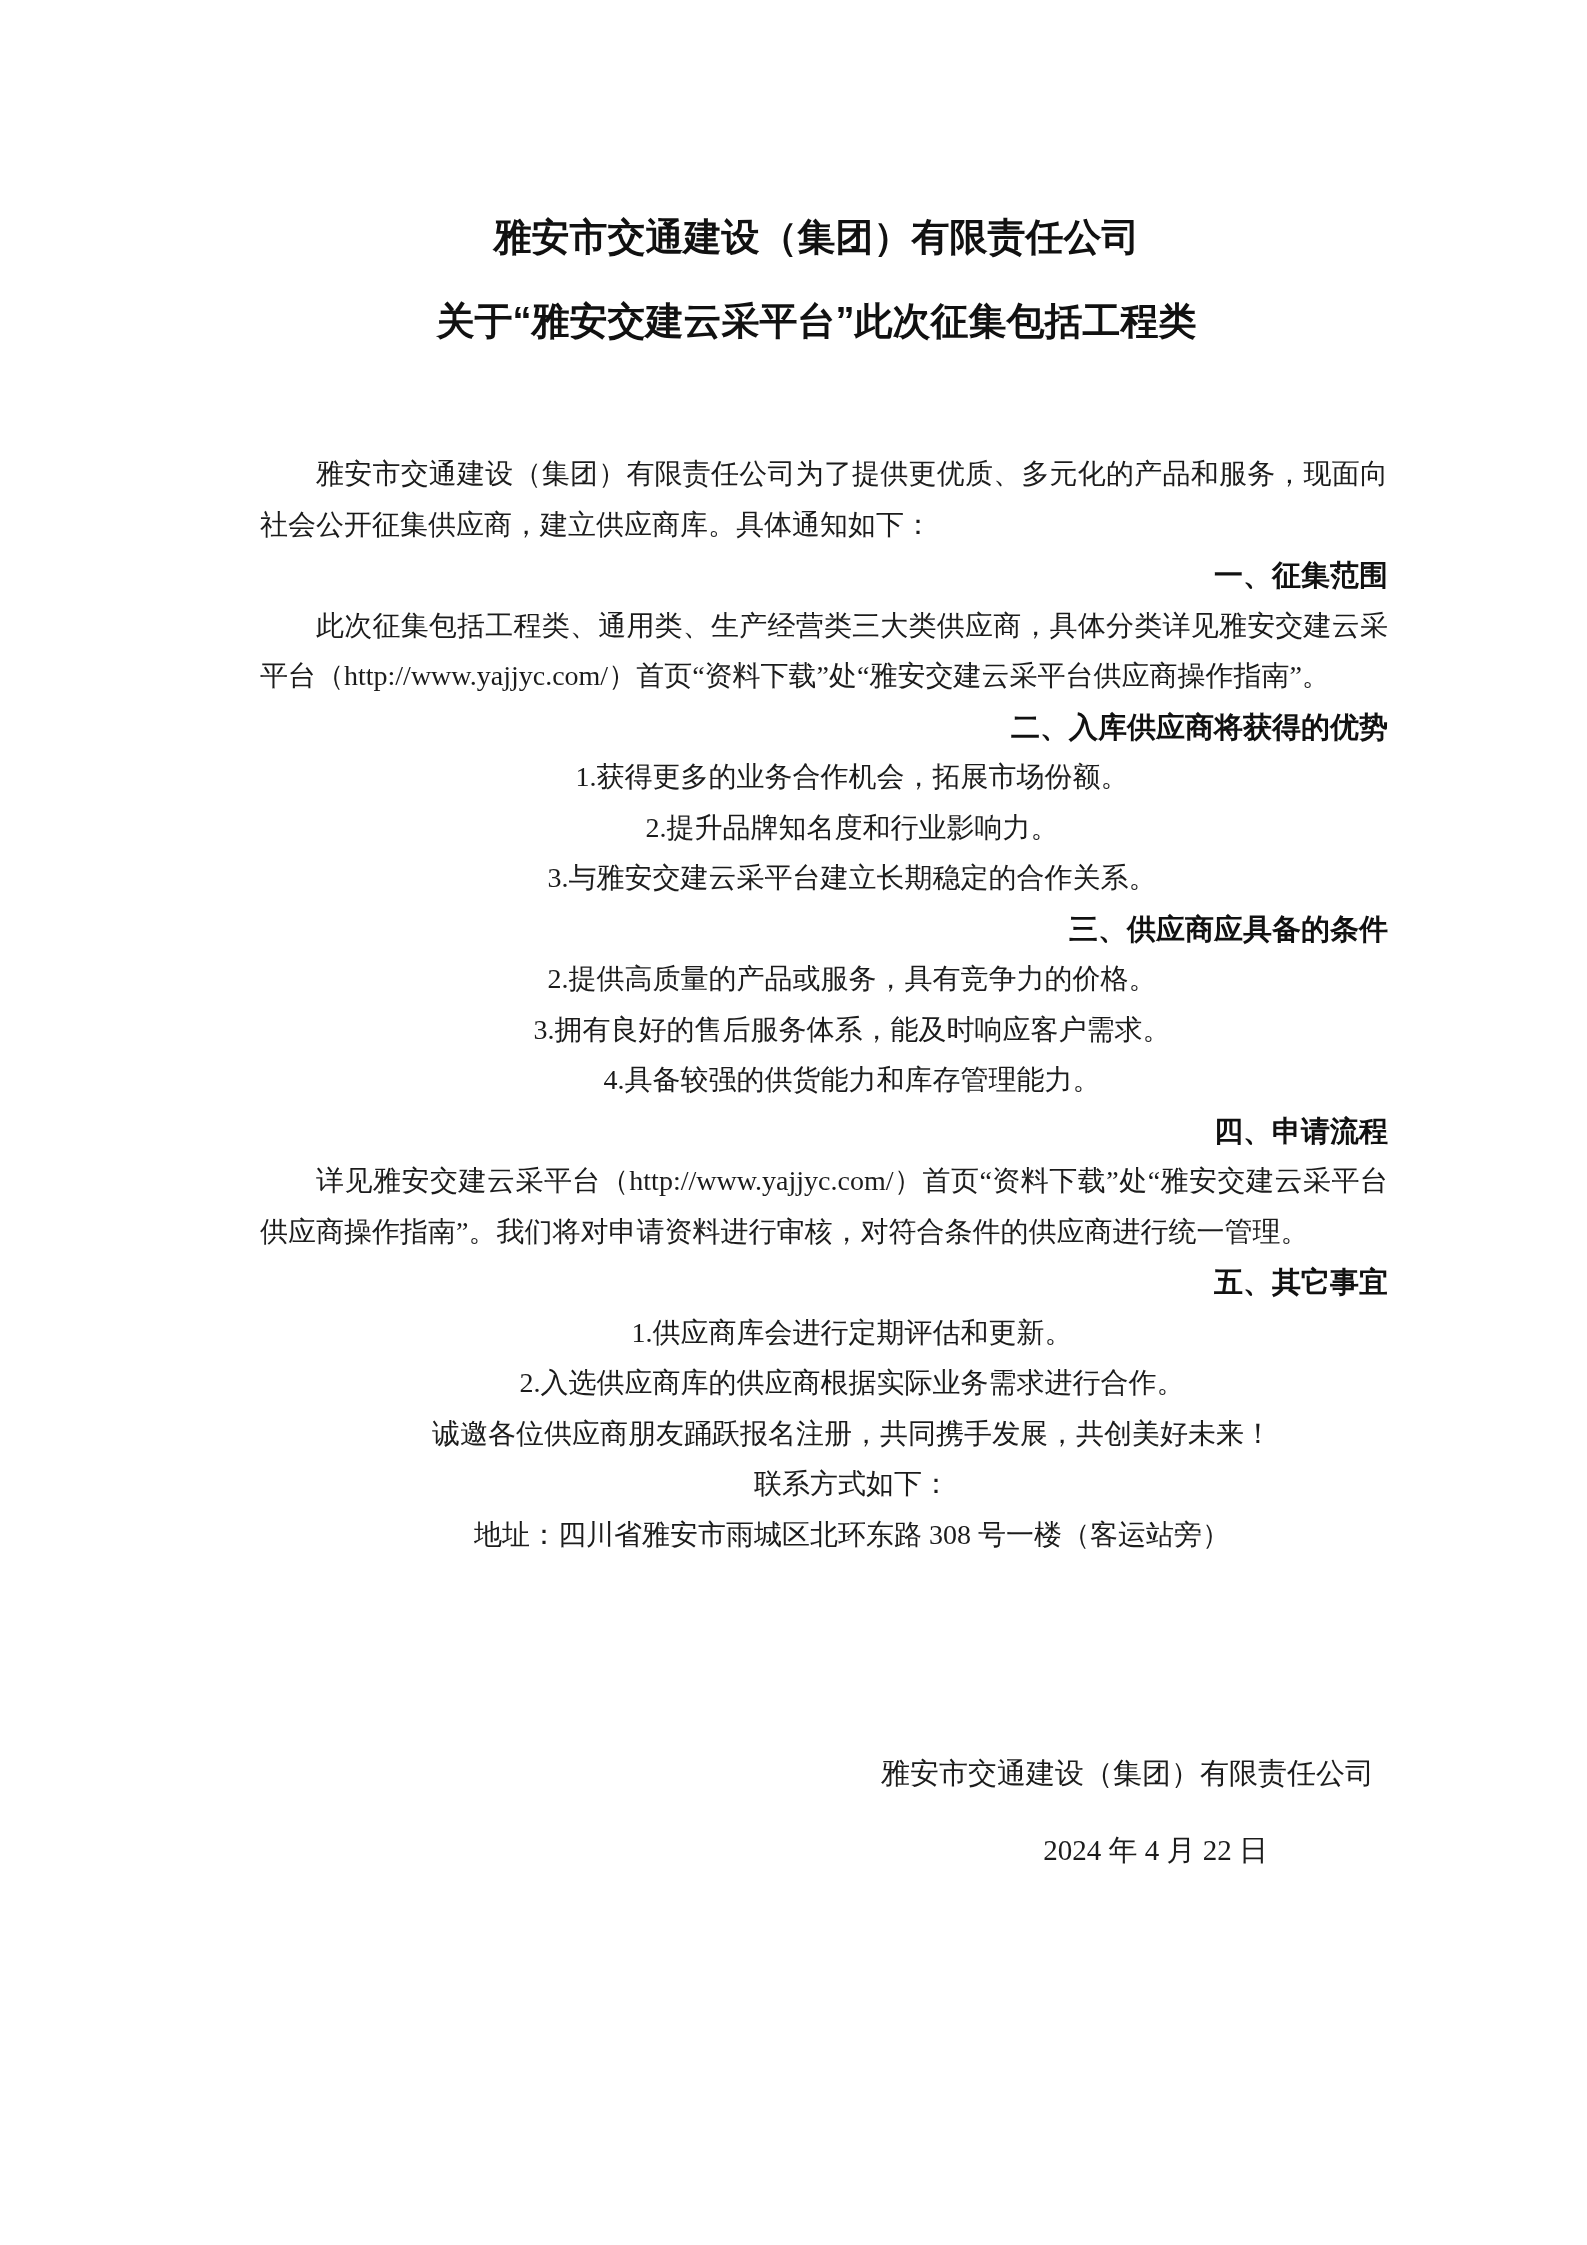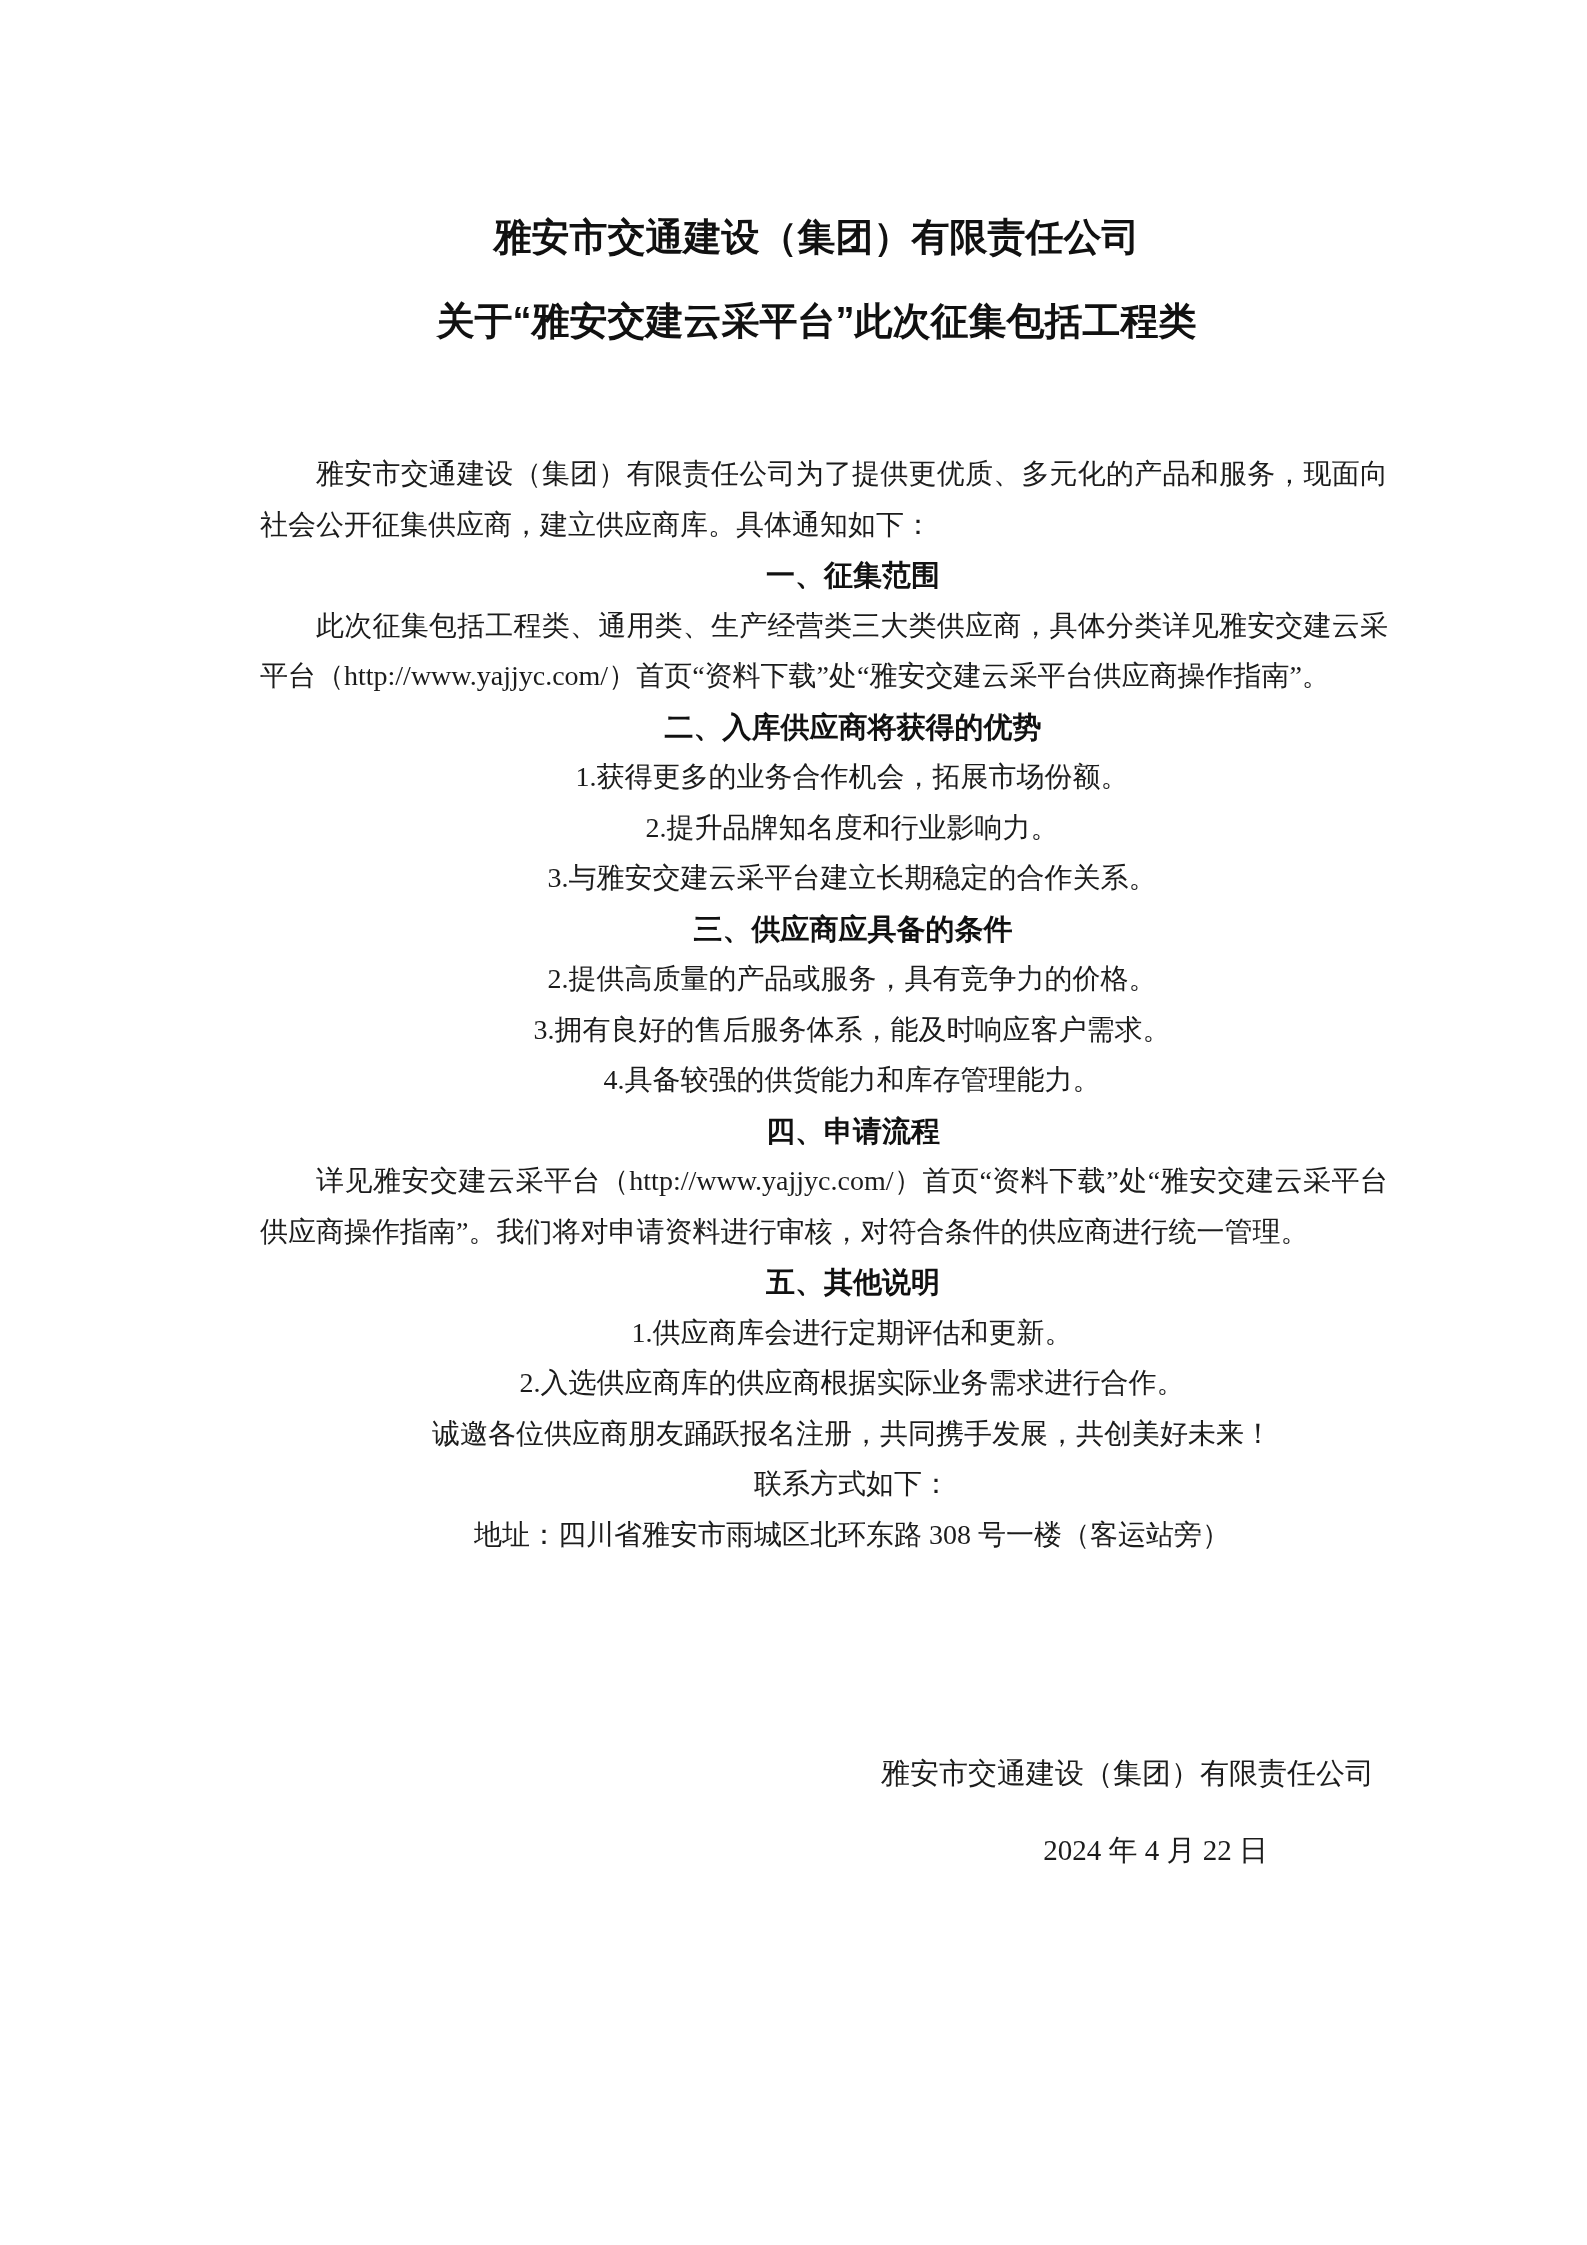--- a/index.html
+++ b/index.html
@@ -42,21 +42,21 @@
     text-indent: 2em;
     text-align: justify;
   }
   .sec-heading {
     margin: 0;
     font-family: "Liberation Sans", "DejaVu Sans", sans-serif;
     font-weight: bold;
     font-size: 29px;
     line-height: 50.5px;
     text-indent: 2em;
-    text-align: center;
+    text-align: right;
     color: #111111;
   }
   .line {
     margin: 0;
     text-indent: 2em;
     text-align: center;
   }
 
   .signature {
     margin-left: 237px;
@@ -100,21 +100,21 @@
     <p class="line">3.与雅安交建云采平台建立长期稳定的合作关系。</p>
 
     <h2 class="sec-heading">三、供应商应具备的条件</h2>
     <p class="line">2.提供高质量的产品或服务，具有竞争力的价格。</p>
     <p class="line">3.拥有良好的售后服务体系，能及时响应客户需求。</p>
     <p class="line">4.具备较强的供货能力和库存管理能力。</p>
 
     <h2 class="sec-heading">四、申请流程</h2>
     <p class="para">详见雅安交建云采平台（http://www.yajjyc.com/）首页“资料下载”处“雅安交建云采平台供应商操作指南”。我们将对申请资料进行审核，对符合条件的供应商进行统一管理。</p>
 
-    <h2 class="sec-heading">五、其他说明</h2>
+    <h2 class="sec-heading">五、其它事宜</h2>
     <p class="line">1.供应商库会进行定期评估和更新。</p>
     <p class="line">2.入选供应商库的供应商根据实际业务需求进行合作。</p>
     <p class="line">诚邀各位供应商朋友踊跃报名注册，共同携手发展，共创美好未来！</p>
 
     <p class="line">联系方式如下：</p>
     <p class="line">地址：四川省雅安市雨城区北环东路 308 号一楼（客运站旁）</p>
 
   </div>
 
   <div class="signature">

